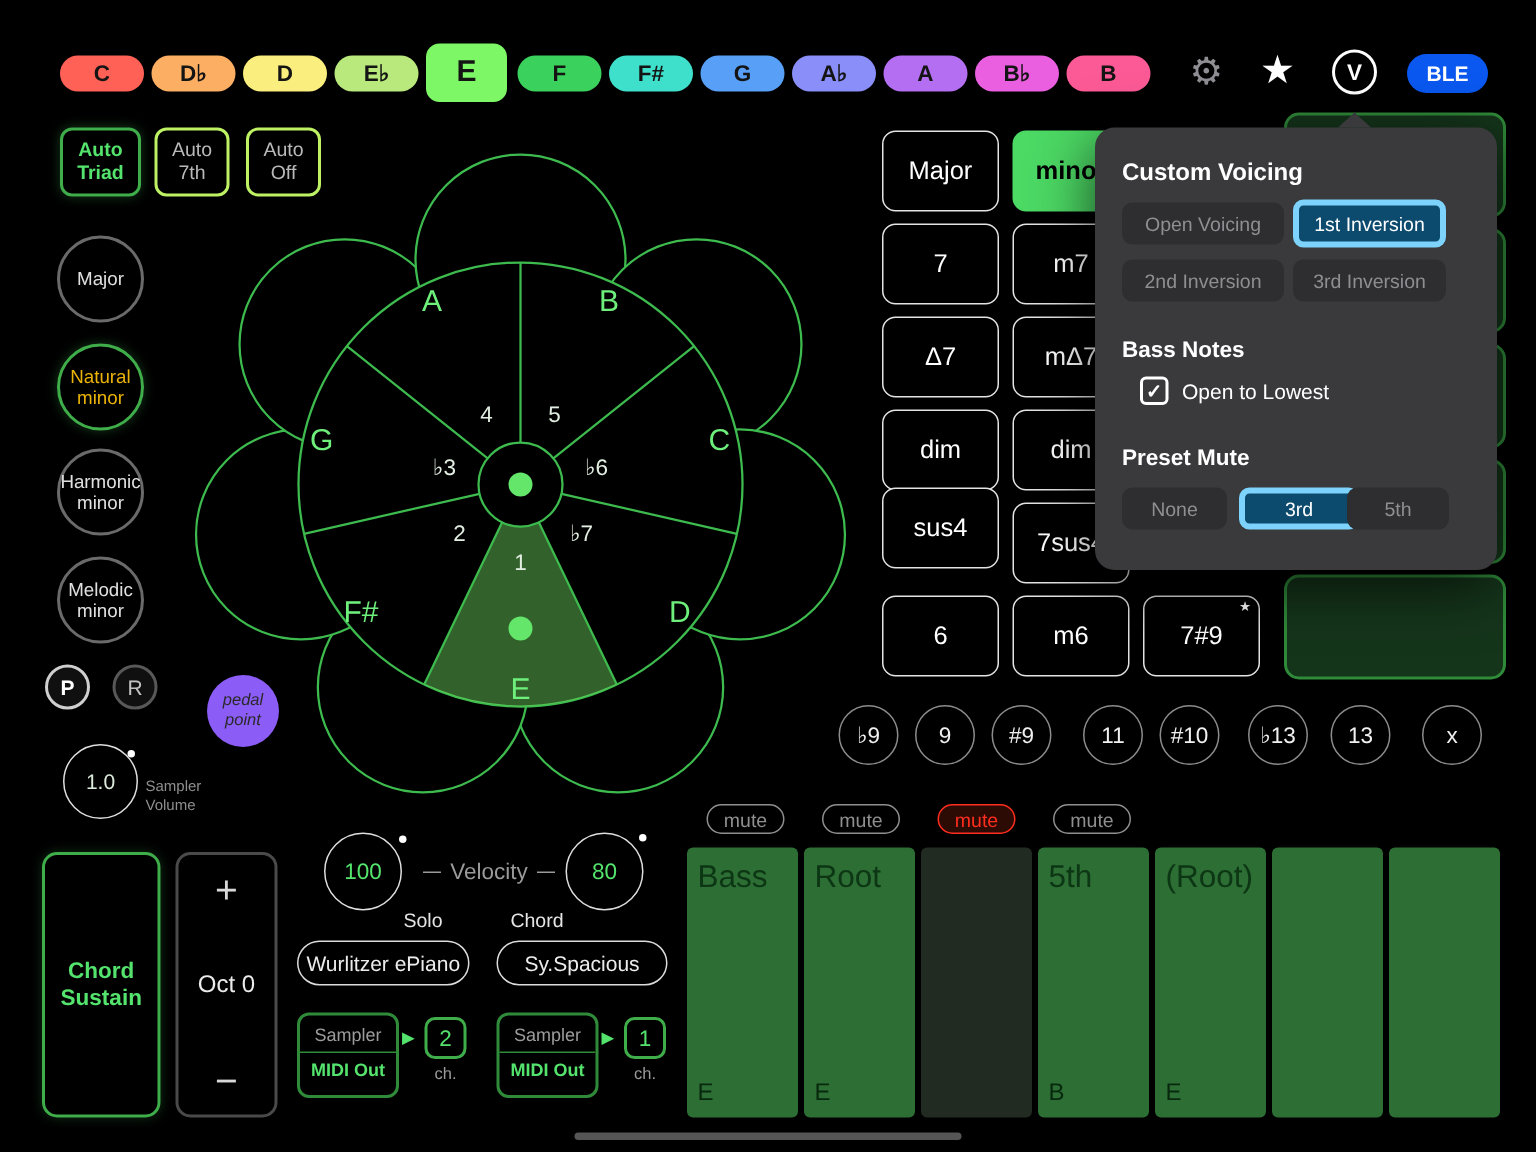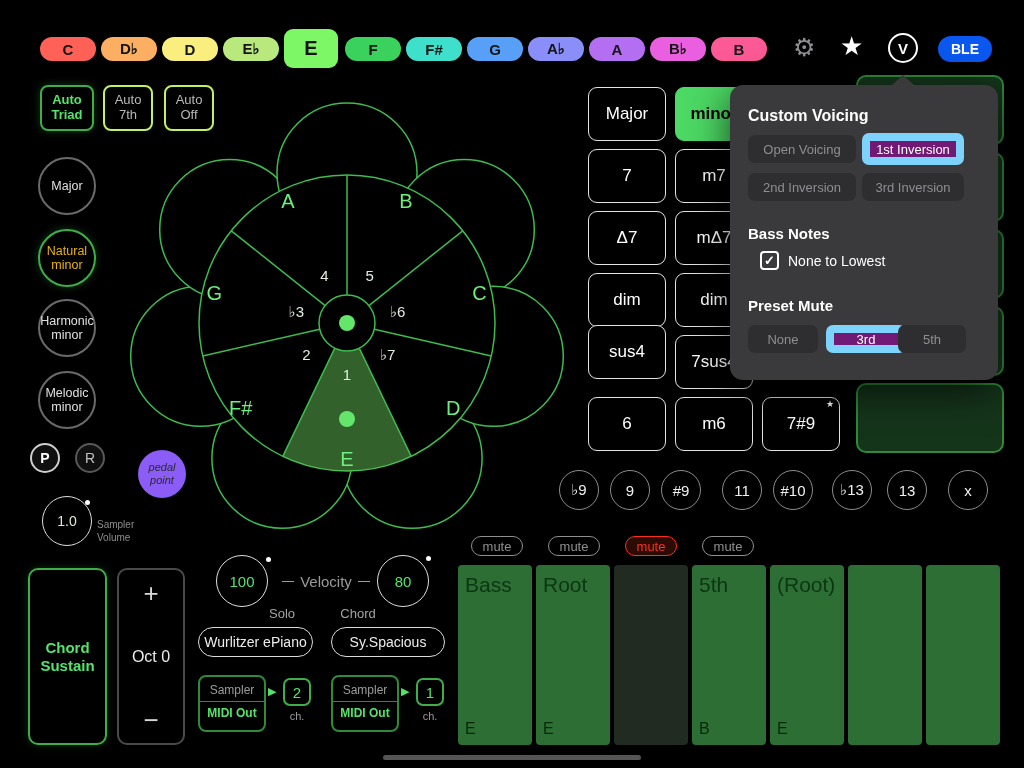--- a/index.html
+++ b/index.html
@@ -79,21 +79,21 @@
   .oct-sign{font-size:26px;color:#d8d8d8;line-height:1;width:100%;text-align:center}
   .oct-label{font-size:16px;color:#ececec}
 
   #solo-vel{left:216px;top:555px;width:52px;height:52px}
   #chord-vel{left:377px;top:555px;width:52px;height:52px}
   #solo-vel-dot{left:266px;top:557px}
   #chord-vel-dot{left:426px;top:556px}
   #vel-label{position:absolute;left:278px;top:573px;width:96px;height:16px;display:flex;align-items:center;justify-content:center;gap:6px;
     color:#9a9a9a;font-size:15px}
   .dash{display:inline-block;width:12px;border-top:1.5px solid #9a9a9a}
-  .mini-label{position:absolute;top:606px;font-size:13px;color:#a3a3a3;text-align:center}
+  .mini-label{position:absolute;top:606px;font-size:13px;color:#e5e5e5;text-align:center}
   #solo-label{left:260px;width:44px}
   #chord-label{left:334px;width:48px}
   .inst-pill{position:absolute;top:627px;height:30px;border:1.5px solid #dcdcdc;border-radius:15px;color:#ececec;
     font-size:14px;display:flex;align-items:center;justify-content:center}
   #solo-inst{left:198px;width:115px}
   #chord-inst{left:331px;width:114px}
 
   .io-box{position:absolute;top:675px;width:68px;height:57px;border:2px solid #2f8a39;border-radius:8px;text-align:center;padding-top:6px}
   #io1{left:198px}#io2{left:331px}
   .io-box .src{font-size:12px;color:#9c9c9c}
@@ -110,21 +110,21 @@
   #home-indicator{position:absolute;left:383px;top:755px;width:258px;height:5px;border-radius:3px;background:#555}
 
   
   .popup{position:absolute;left:730px;top:85px;width:268px;height:295px;background:#3a3a3c;border-radius:13px;
     box-shadow:0 10px 40px rgba(0,0,0,.7);z-index:30}
   .popup-arrow{position:absolute;top:-10px;left:162px;width:0;height:0;border-left:11px solid transparent;
     border-right:11px solid transparent;border-bottom:10px solid #3a3a3c}
   .popup-title{position:absolute;left:18px;top:22px;color:#fff;font-size:16px;font-weight:700}
   .voice-btn,.preset-btn{position:absolute;height:28px;background:#2e2e30;border-radius:7px;color:#8e8e93;
     font-size:13px;display:flex;align-items:center;justify-content:center}
-  .voice-btn.selected,.preset-btn.selected{background:#701a75;border:8px solid #7dd3fc;color:#fff}
+  .voice-btn.selected,.preset-btn.selected{background:#0c4a6e;border:4px solid #7dd3fc;color:#fff}
   #vb0{left:18px;top:50px;width:108px}
   #vb1{left:132px;top:48px;width:102px;height:32px}
   #vb2{left:18px;top:88px;width:108px}
   #vb3{left:132px;top:88px;width:102px}
   .popup-heading{position:absolute;color:#fff;font-size:15px;font-weight:700}
   #bass-heading{left:18px;top:140px}
   .checkbox{position:absolute;left:30px;top:166px;width:19px;height:19px;border:2px solid #fff;border-radius:4px;
     color:#fff;font-size:13px;font-weight:700;display:flex;align-items:center;justify-content:center}
   .check-label{position:absolute;left:58px;top:168px;font-size:14px;color:#fff}
   #mute-heading{left:18px;top:212px}
@@ -282,21 +282,21 @@
   <div class="popup-arrow"></div>
   <div class="popup-title">Custom Voicing</div>
   <div class="voice-btn" id="vb0">Open Voicing</div>
   <div class="voice-btn selected" id="vb1">1st Inversion</div>
   <div class="voice-btn" id="vb2">2nd Inversion</div>
   <div class="voice-btn" id="vb3">3rd Inversion</div>
   <div class="popup-heading" id="bass-heading">Bass Notes</div>
   <div class="checkbox">
     <span>✓</span>
   </div>
-  <div class="check-label">None to Lowest</div>
+  <div class="check-label">Open to Lowest</div>
   <div class="popup-heading" id="mute-heading">Preset Mute</div>
   <div class="preset-btn" id="pm0">None</div>
   <div class="preset-btn selected" id="pm1">3rd</div>
   <div class="preset-btn" id="pm2">5th</div>
 </div>
 
 <div id="chord-sustain">Chord Sustain</div>
 <div id="oct-panel">
   <div class="oct-sign">+</div>
   <div class="oct-label">Oct 0</div>

